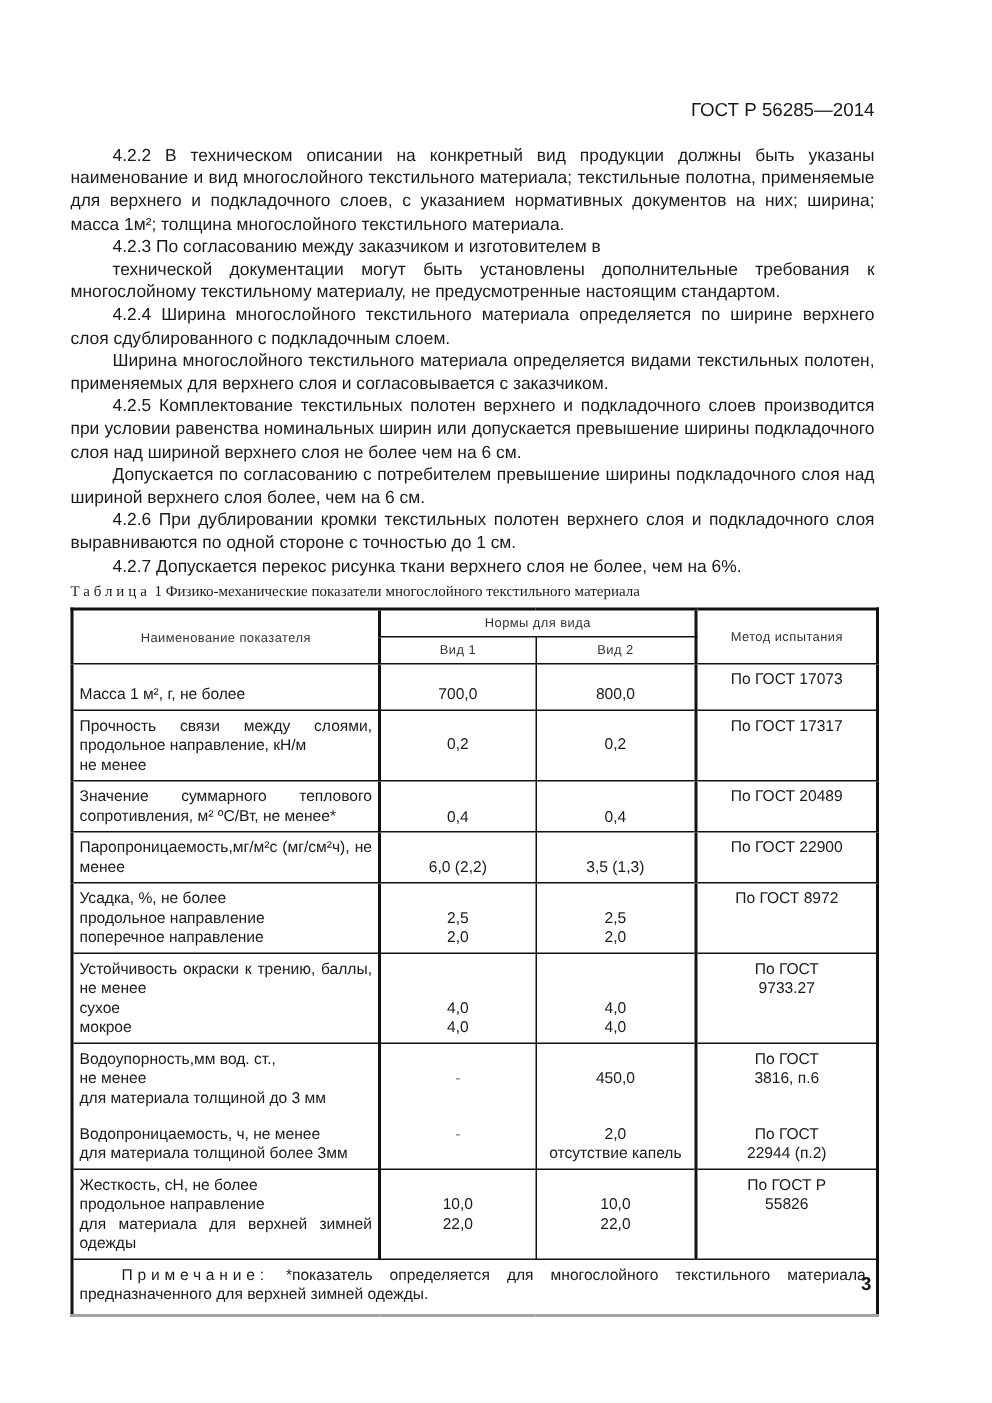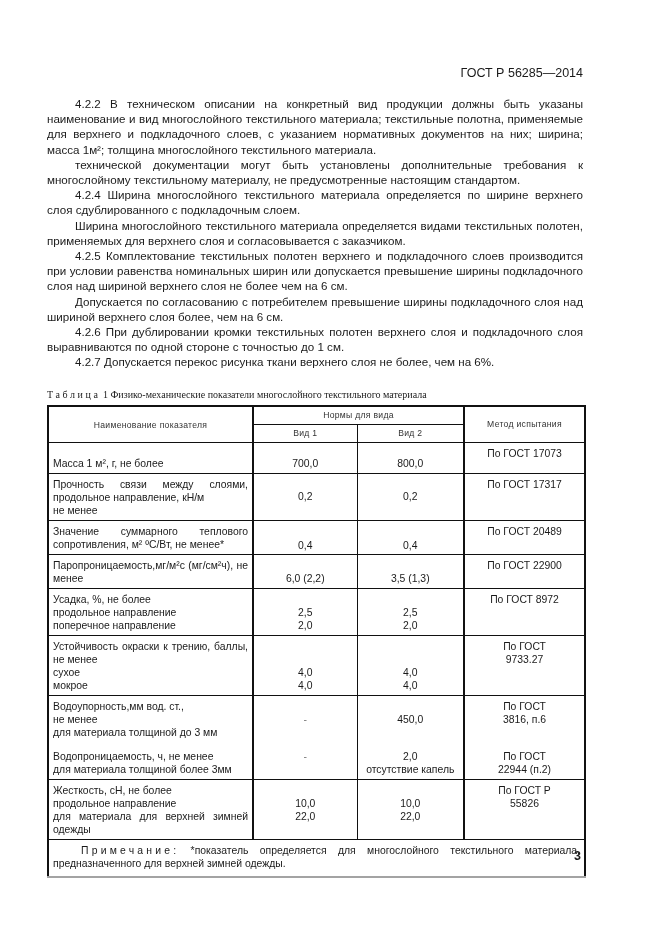--- a/index.html
+++ b/index.html
@@ -27,20 +27,21 @@
   .note .spaced { letter-spacing: 3.2px; }
   .page-num { position: absolute; top: 849px; left: 574px; font-weight: bold; font-size: 12.5px; }
 </style>
 </head>
 <body>
 
 <div class="header-code">ГОСТ Р 56285—2014</div>
 
 <div class="body-text">
   <p class="p indent">4.2.2 В техническом описании на конкретный вид продукции должны быть указаны наименование и вид многослойного текстильного материала; текстильные полотна, применяемые для верхнего и подкладочного слоев, с указанием нормативных документов на них; ширина; масса 1м²; толщина многослойного текстильного материала.</p>
+  <p class="p indent">4.2.3 По согласованию между заказчиком и изготовителем в</p>
   <p class="p indent">технической документации могут быть установлены дополнительные требования к многослойному текстильному материалу, не предусмотренные настоящим стандартом.</p>
   <p class="p indent">4.2.4 Ширина многослойного текстильного материала определяется по ширине верхнего слоя сдублированного с подкладочным слоем.</p>
   <p class="p indent">Ширина многослойного текстильного материала определяется видами текстильных полотен, применяемых для верхнего слоя и согласовывается с заказчиком.</p>
   <p class="p indent">4.2.5 Комплектование текстильных полотен верхнего и подкладочного слоев производится при условии равенства номинальных ширин или допускается превышение ширины подкладочного слоя над шириной верхнего слоя не более чем на 6 см.</p>
   <p class="p indent">Допускается по согласованию с потребителем превышение ширины подкладочного слоя над шириной верхнего слоя более, чем на 6 см.</p>
   <p class="p indent">4.2.6 При дублировании кромки текстильных полотен верхнего слоя и подкладочного слоя выравниваются по одной стороне с точностью до 1 см.</p>
   <p class="p indent">4.2.7 Допускается перекос рисунка ткани верхнего слоя не более, чем на 6%.</p>
 </div>
 
 <div class="caption">

